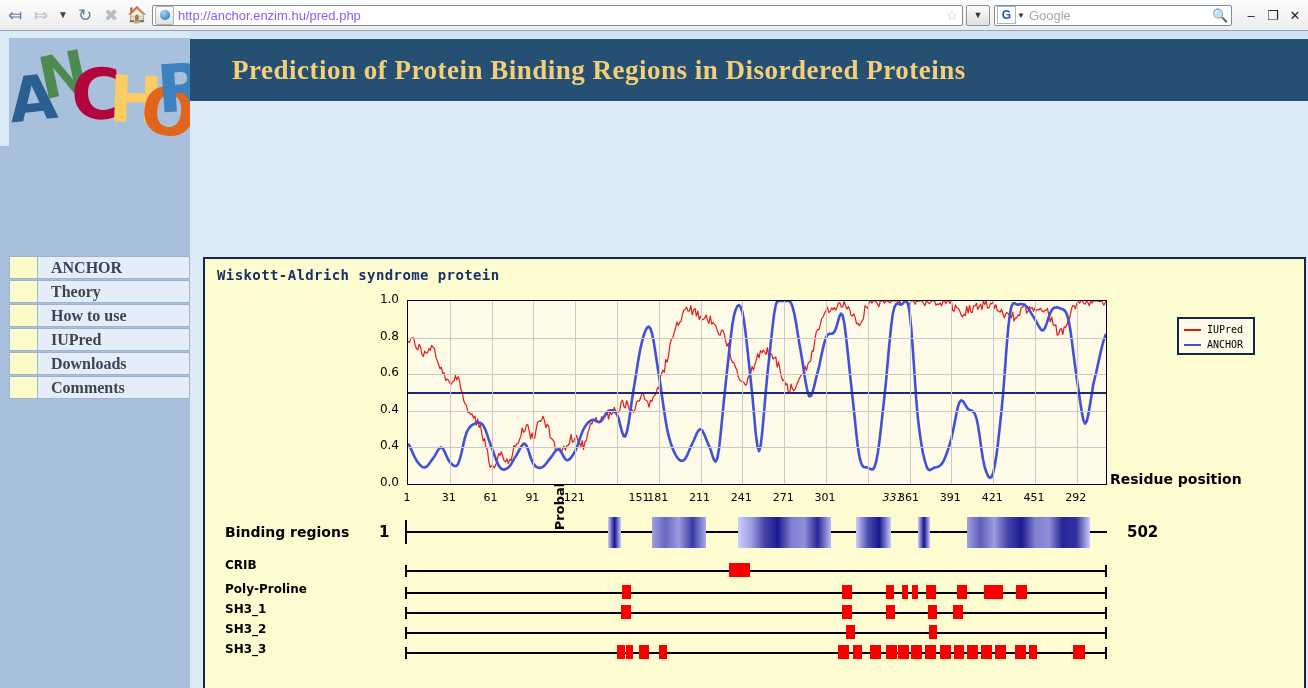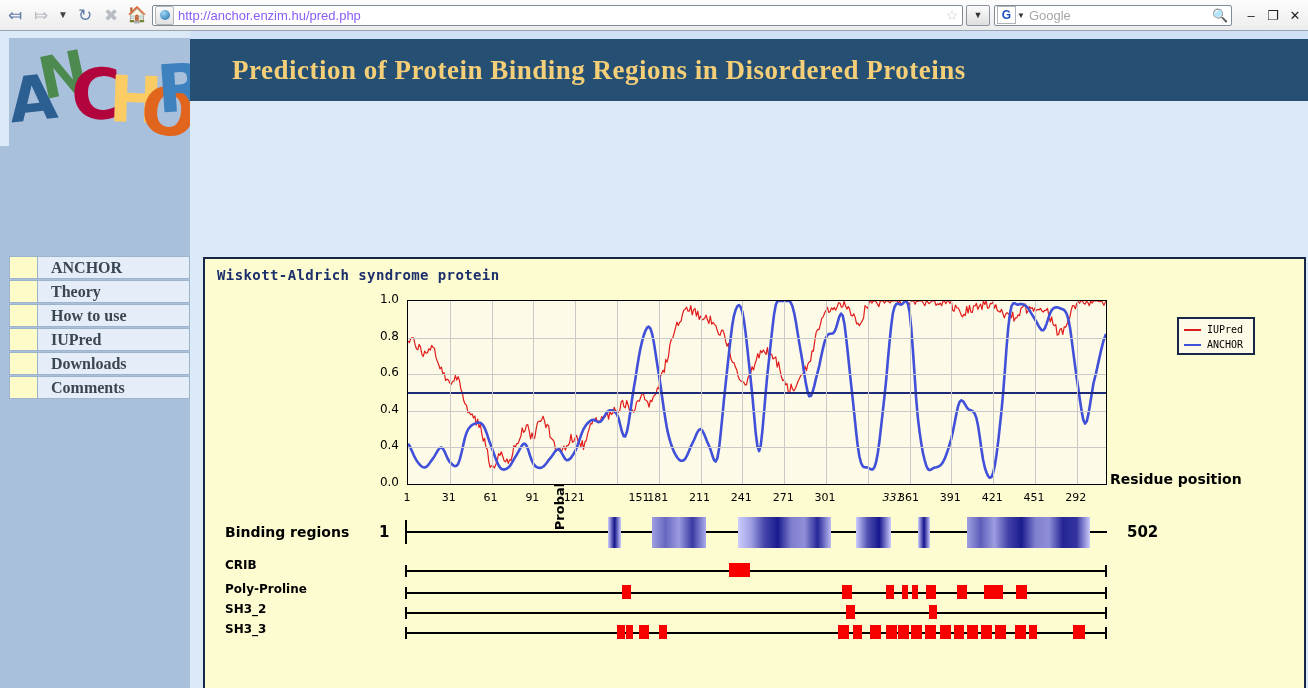--- a/index.html
+++ b/index.html
@@ -345,20 +345,32 @@
               <span class="motif-cap" style="left: 700px;"></span>
               <span class="mmark" style="left: 217.186px; width: 8.40719px; top: -7px; height: 14px;"></span>
               <span class="mmark" style="left: 437.174px; width: 9.80838px; top: -7px; height: 14px;"></span>
               <span class="mmark" style="left: 480.611px; width: 8.40719px; top: -7px; height: 14px;"></span>
               <span class="mmark" style="left: 497.425px; width: 5.60479px; top: -7px; height: 14px;"></span>
               <span class="mmark" style="left: 507.234px; width: 5.60479px; top: -7px; height: 14px;"></span>
               <span class="mmark" style="left: 521.246px; width: 9.80838px; top: -7px; height: 14px;"></span>
               <span class="mmark" style="left: 552.072px; width: 9.80838px; top: -7px; height: 14px;"></span>
               <span class="mmark" style="left: 578.695px; width: 19.6168px; top: -7px; height: 14px;"></span>
               <span class="mmark" style="left: 610.922px; width: 11.2096px; top: -7px; height: 14px;"></span>
+            </div>
+          </div>
+          <div class="motif-row" style="height: 20px;">
+            <div class="motif-name" style="top: 1px;">SH3_1</div>
+            <div class="motif-track" style="top: 11px;">
+              <span class="motif-cap" style="left: 0px;"></span>
+              <span class="motif-cap" style="left: 700px;"></span>
+              <span class="mmark" style="left: 215.784px; width: 9.80838px; top: -7px; height: 14px;"></span>
+              <span class="mmark" style="left: 437.174px; width: 9.80838px; top: -7px; height: 14px;"></span>
+              <span class="mmark" style="left: 480.611px; width: 9.80838px; top: -7px; height: 14px;"></span>
+              <span class="mmark" style="left: 522.647px; width: 9.80838px; top: -7px; height: 14px;"></span>
+              <span class="mmark" style="left: 547.868px; width: 9.80838px; top: -7px; height: 14px;"></span>
             </div>
           </div>
           <div class="motif-row" style="height: 20px;">
             <div class="motif-name" style="top: 1px;">SH3_2</div>
             <div class="motif-track" style="top: 11px;">
               <span class="motif-cap" style="left: 0px;"></span>
               <span class="motif-cap" style="left: 700px;"></span>
               <span class="mmark" style="left: 441.377px; width: 8.40719px; top: -7px; height: 14px;"></span>
               <span class="mmark" style="left: 524.048px; width: 8.40719px; top: -7px; height: 14px;"></span>
             </div>

